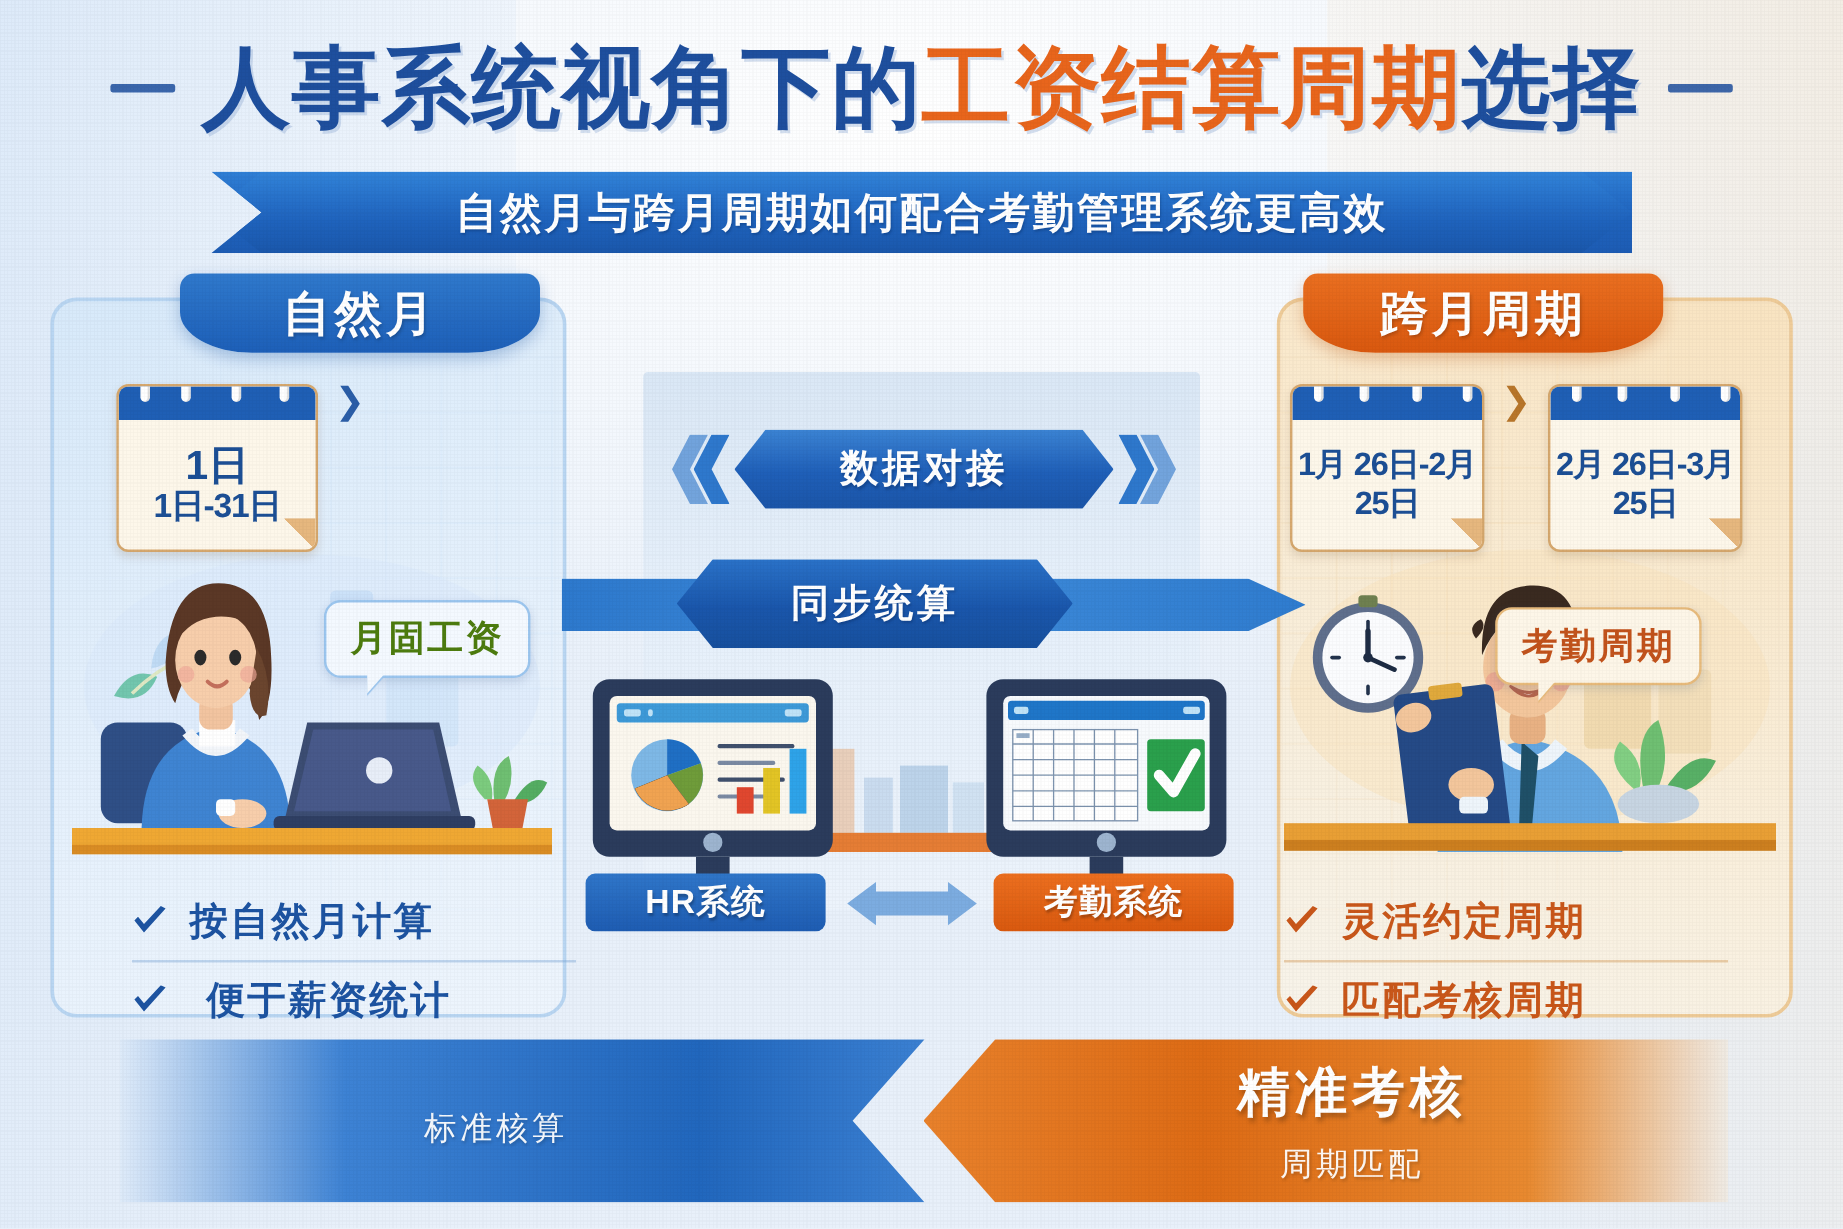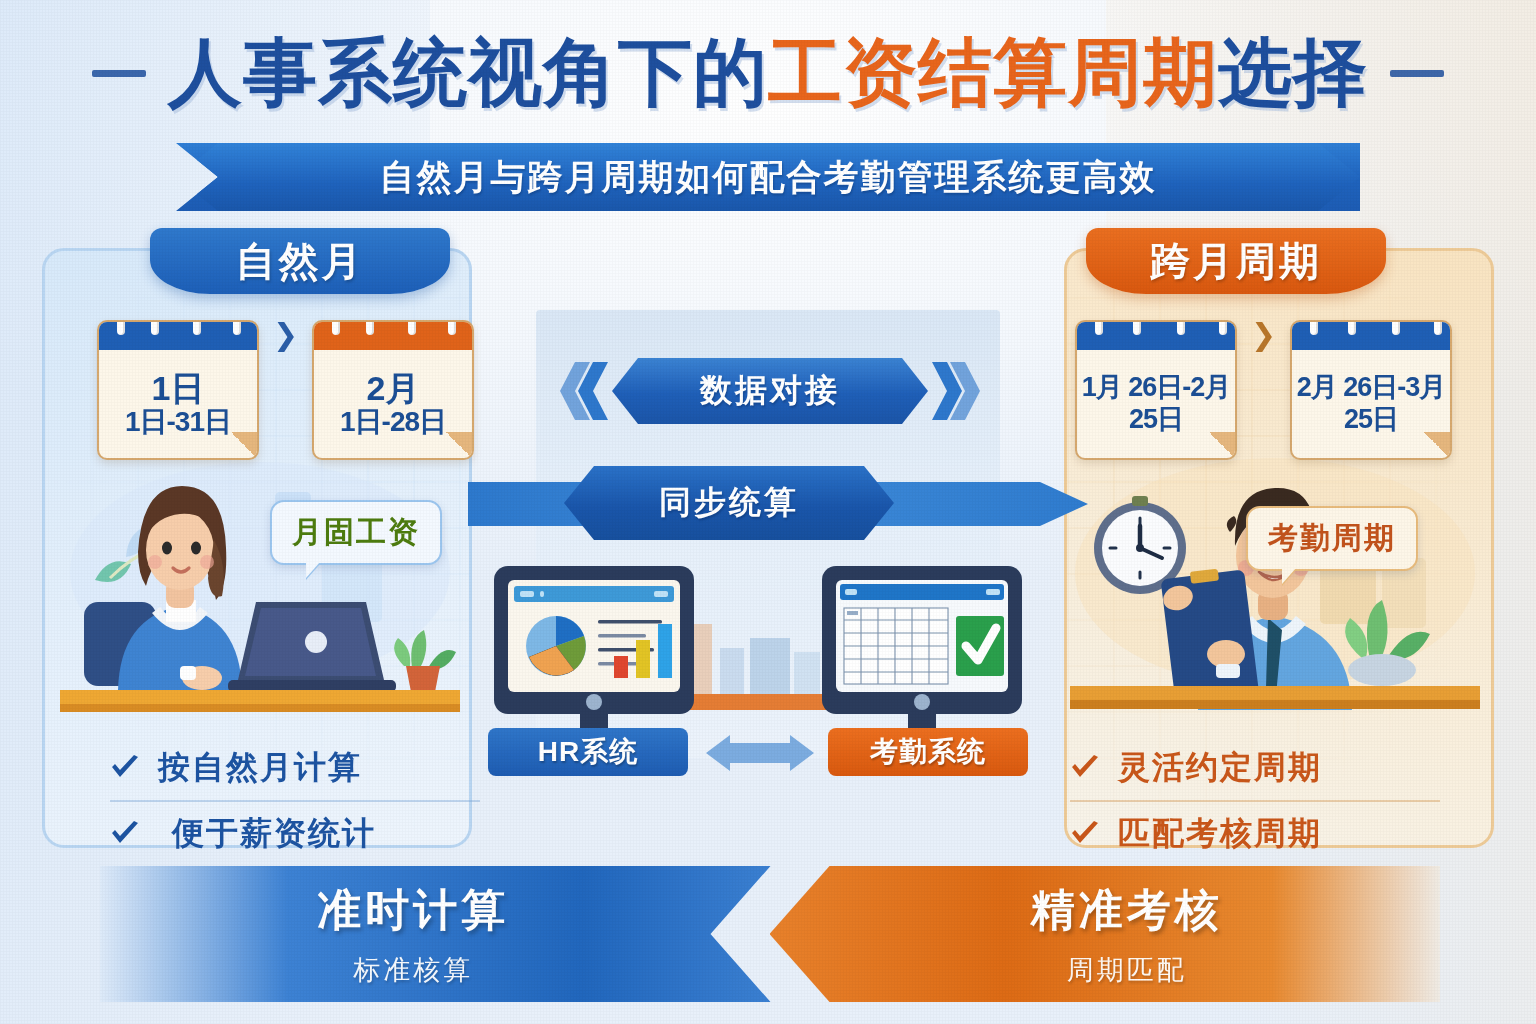--- a/index.html
+++ b/index.html
@@ -350,35 +350,20 @@
       </div>
       <div class="cal-body">
         <div class="cal-big">1日</div>
         <div class="cal-sub">1日-31日</div>
       </div>
       <div class="cal-fold"></div>
     </div>
 
     <div class="cal-arrow">❯</div>
 
-    <div class="cal">
-      <div class="cal-top orange">
-        <div class="rings">
-          <div class="ring" style="left:18px"></div>
-          <div class="ring" style="left:52px"></div>
-          <div class="ring" style="left:94px"></div>
-          <div class="ring" style="left:134px"></div>
-        </div>
-      </div>
-      <div class="cal-body">
-        <div class="cal-big">2月</div>
-        <div class="cal-sub">1日-28日</div>
-      </div>
-      <div class="cal-fold"></div>
-    </div>
   </div>
 
   <svg class="illu illu-left" viewBox="0 0 400 260">
 
     <ellipse cx="200" cy="120" rx="190" ry="110" fill="#dbeafc" opacity="0.55"></ellipse>
     <rect x="215" y="40" width="36" height="60" rx="5" fill="#c5deF8" opacity="0.7"></rect>
     <rect x="262" y="70" width="60" height="100" rx="5" fill="#cfe4fa" opacity="0.7"></rect>
     <path d="M35 128 q14 -26 36 -16 q-10 24 -36 16z" fill="#5fbfa0" opacity="0.85"></path>
     <path d="M66 105 q2 -28 26 -32 q-2 28 -26 32z" fill="#bdd9f4" opacity="0.9"></path>
     <path d="M50 126 q20 -20 44 -30" stroke="#dfe9c4" stroke-width="3" fill="none"></path>
@@ -641,21 +626,20 @@
 
   <div class="sys-label sys-hr">HR系统</div>
   <div class="sys-label sys-att">考勤系统</div>
 
   <svg class="sys-swap" viewBox="0 0 120 46">
     <path d="M30 13 L30 5 L6 23 L30 41 L30 33 L90 33 L90 41 L114 23 L90 5 L90 13 Z" fill="#7cace0"></path>
   </svg>
 
   <div class="bottom">
     <div class="bottom-half bh-left">
-      <div class="bottom-title">准时计算</div>
       <div class="bottom-sub">标准核算</div>
     </div>
     <div class="bottom-half bh-right">
       <div class="bottom-title">精准考核</div>
       <div class="bottom-sub">周期匹配</div>
     </div>
   </div>
 
   <div class="noise"></div>
 </div>

